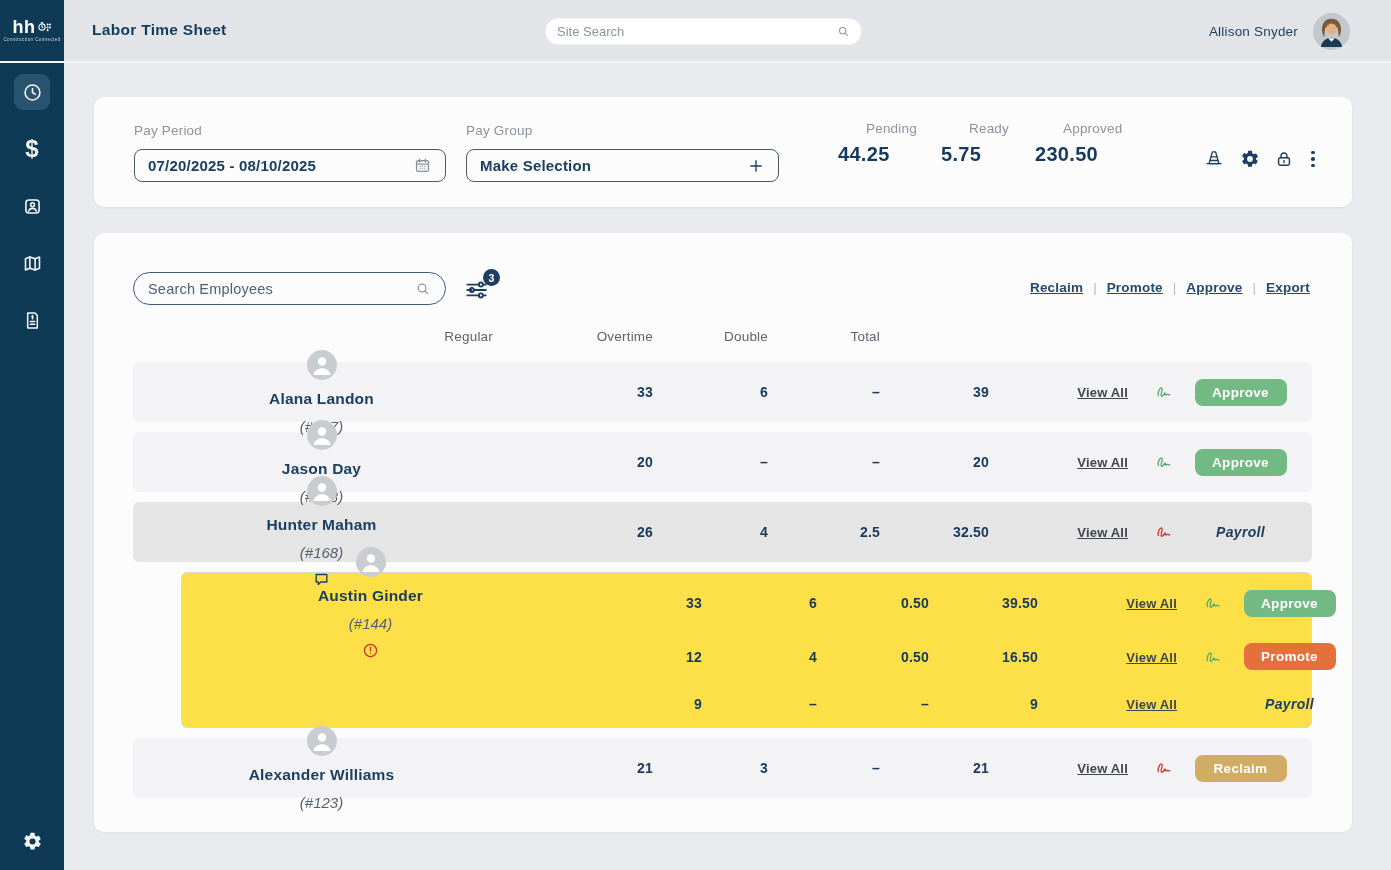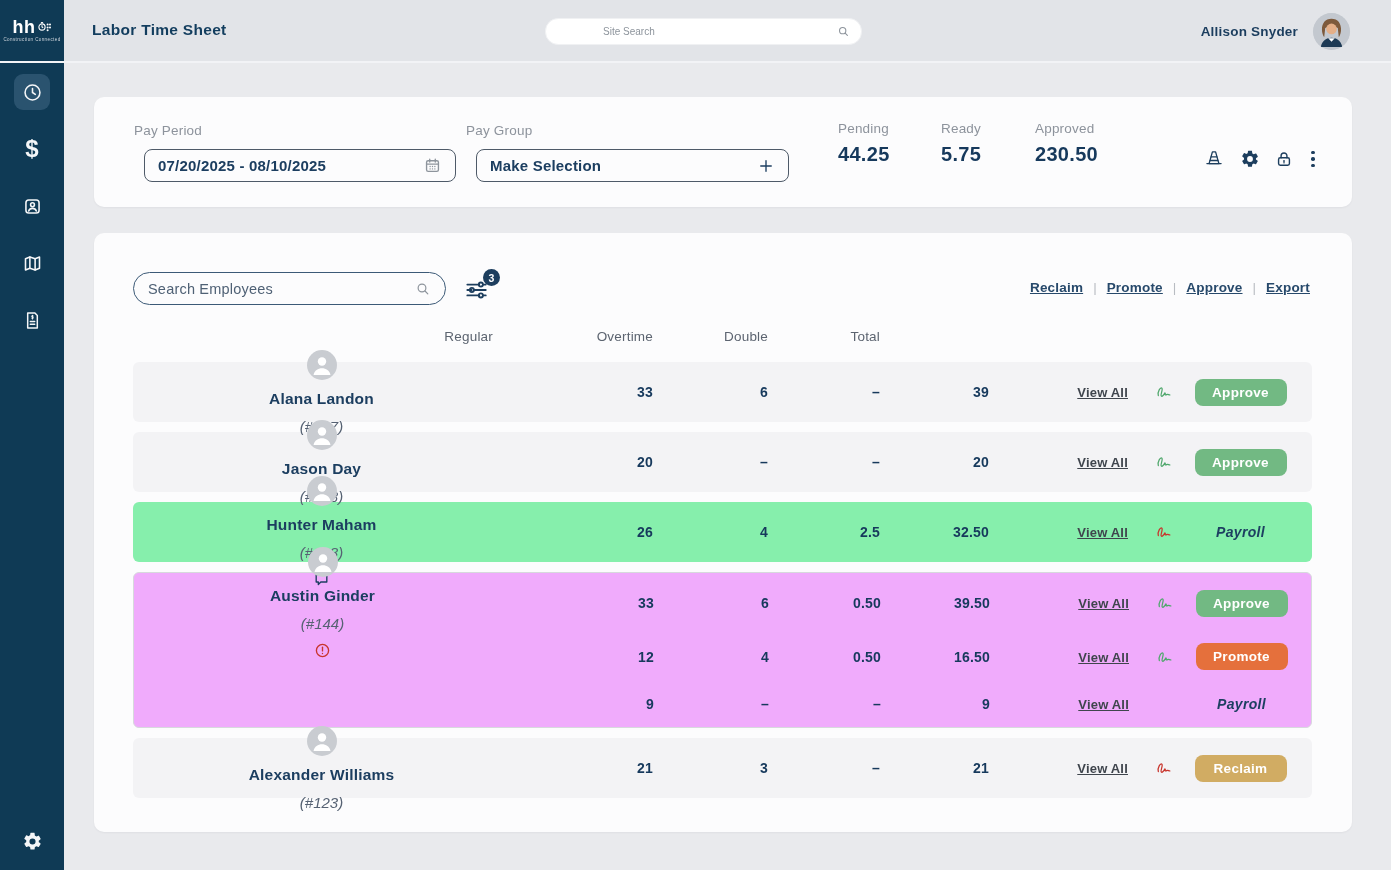--- a/index.html
+++ b/index.html
@@ -22,40 +22,40 @@
   .nav-item { width:36px; height:36px; display:flex; align-items:center; justify-content:center; color:#f4f6f8; border-radius:9px; cursor:pointer; }
   .nav-item.active { background:#2a536f; }
   .nav-item svg { width:21px; height:21px; }
   .dollar-glyph { font-size:24px; font-weight:600; color:#f4f6f8; }
   .nav-bottom { position:absolute; bottom:11px; left:0; width:64px; display:flex; justify-content:center; }
 
   
   .header { position:absolute; left:64px; top:0; width:1327px; height:63px; background:#e2e4e8; border-bottom:2px solid #f2f3f6; }
   .page-title { position:absolute; left:28px; top:21px; font-size:15.5px; font-weight:bold; color:#123d5e; letter-spacing:.3px; }
   .site-search { position:absolute; left:481px; top:18px; width:317px; height:27px; background:#fff; border:1px solid #f0f1f3; border-radius:13px; display:flex; align-items:center; padding:0 11px; }
-  .site-search input { border:none; outline:none; flex:1; font-family:"Liberation Sans",sans-serif; font-size:10px; color:#45505c; background:transparent;margin-left:46px; }
+  .site-search input { border:none; outline:none; flex:1; font-family:"Liberation Sans",sans-serif; font-size:13px; color:#45505c; background:transparent; }
   .site-search input::placeholder { color:#8d949c; }
   .site-search svg { width:13px; height:13px; color:#8d949c; }
   .user-area { position:absolute; right:41px; top:0; height:63px; display:flex; align-items:center; gap:15px; }
-  .user-name { font-size:13.5px; font-weight:bold; color:#1b3d5e; letter-spacing:.2px; }
+  .user-name { font-size:13.5px; font-weight:normal; color:#1b3d5e; letter-spacing:.2px; }
   .avatar-photo { width:37px; height:37px; border-radius:50%; overflow:hidden; background:#c9cdd3; }
 
   
   .card { position:absolute; background:#fcfcfd; border-radius:10px; box-shadow:0 1px 2px rgba(30,40,60,.05); }
   .card-filters { left:94px; top:97px; width:1258px; height:110px; }
   .card-table { left:94px; top:233px; width:1258px; height:599px; }
 
   
   .fld-label { position:absolute; font-size:13.5px; color:#8d939c; letter-spacing:.2px; }
-  .fld-box { position:absolute; height:33px; border:1px solid #4e5a68; border-radius:8px; background:#fcfcfd; display:flex; align-items:center; padding:0 13px; cursor:pointer;margin-left:10px; }
+  .fld-box { position:absolute; height:33px; border:1px solid #4e5a68; border-radius:8px; background:#fcfcfd; display:flex; align-items:center; padding:0 13px; cursor:pointer; }
   .fld-box .fld-value { flex:1; font-size:15px; font-weight:600; color:#1c3e60; letter-spacing:.2px; }
   .fld-box svg { color:#8d949c; }
   .plus-ic { color:#1c3e60 !important; }
   .stat { position:absolute; top:24px; }
-  .stat .s-label { font-size:13.5px; color:#8d939c; letter-spacing:.2px; }
+  .stat .s-label { font-size:13.5px; color:#8d939c; letter-spacing:.2px;margin-left:28px; }
   .stat .s-value { font-size:20px; font-weight:bold; color:#16395c; margin-top:7px; letter-spacing:.3px; }
   .tool-ic { position:absolute; top:52px; width:20px; height:20px; color:#1d3e5e; cursor:pointer; }
   .tool-ic svg { width:20px; height:20px; }
   .kebab { display:flex; flex-direction:column; gap:3px; align-items:center; justify-content:center; width:12px !important; }
   .kebab i { width:3.5px; height:3.5px; border-radius:50%; background:#1d3e5e; }
 
   
   .emp-search { position:absolute; left:39px; top:39px; width:313px; height:33px; border:1.4px solid #3c5a77; border-radius:17px; background:#fcfcfd; display:flex; align-items:center; padding:0 14px; }
   .emp-search input { border:none; outline:none; flex:1; font-family:"Liberation Sans",sans-serif; font-size:14.5px; color:#4d7c0f; background:transparent; letter-spacing:.2px; }
   .emp-search input::placeholder { color:#4f6175; }
@@ -66,22 +66,22 @@
   .bulk-links a { color:#27496b; font-weight:600; text-decoration:underline; cursor:pointer; letter-spacing:.2px; }
   .bulk-links .sep { color:#b8bcc2; font-weight:400; }
 
   
   .grid { display:grid; grid-template-columns:360px 160px 115px 112px 109px 144px 50px 129px; align-items:center; }
   .thead { position:absolute; left:39px; top:88px; width:1179px; height:30px; color:#5c6470; font-size:13.5px; letter-spacing:.2px; }
   .thead .h-emp { padding-left:19px; }
   .h-num { text-align:right; }
   .rows { position:absolute; left:39px; top:129px; width:1179px; }
   .row { background:#f3f3f5; border-radius:6px; margin-bottom:10px; }
-  .row.emphasis { background:#86efac; }
-  .row.outlined { border:1px solid #d7d9dd; background:#f0abfc; }
+  .row.emphasis { background:#e5e5e5; }
+  .row.outlined { border:1px solid #d7d9dd; background:#fde047;margin-left:48px; }
   .line { height:60px; }
   .line:not(.first) { height:47px; }
   .cell.emp { display:flex; align-items:center; padding-left:17px; gap:10px; overflow:hidden;flex-direction:column; }
   .row-avatar { width:30px; height:30px; border-radius:50%; background:#c9ccd1; flex:0 0 30px; }
   .emp-name { font-size:15.5px; font-weight:bold; color:#1c3e60; letter-spacing:.2px; white-space:nowrap; }
   .emp-id { font-size:15px; font-style:italic; color:#56627300; color:#566273; white-space:nowrap; }
   .inline-ic { width:17px; height:17px; color:#1c3e60; cursor:pointer; }
   .inline-ic.red { color:#c8342c; }
   .num { text-align:right; font-size:14px; font-weight:bold; color:#16395c; letter-spacing:.2px; }
   .cell.viewall { text-align:right; padding-right:5px; }

